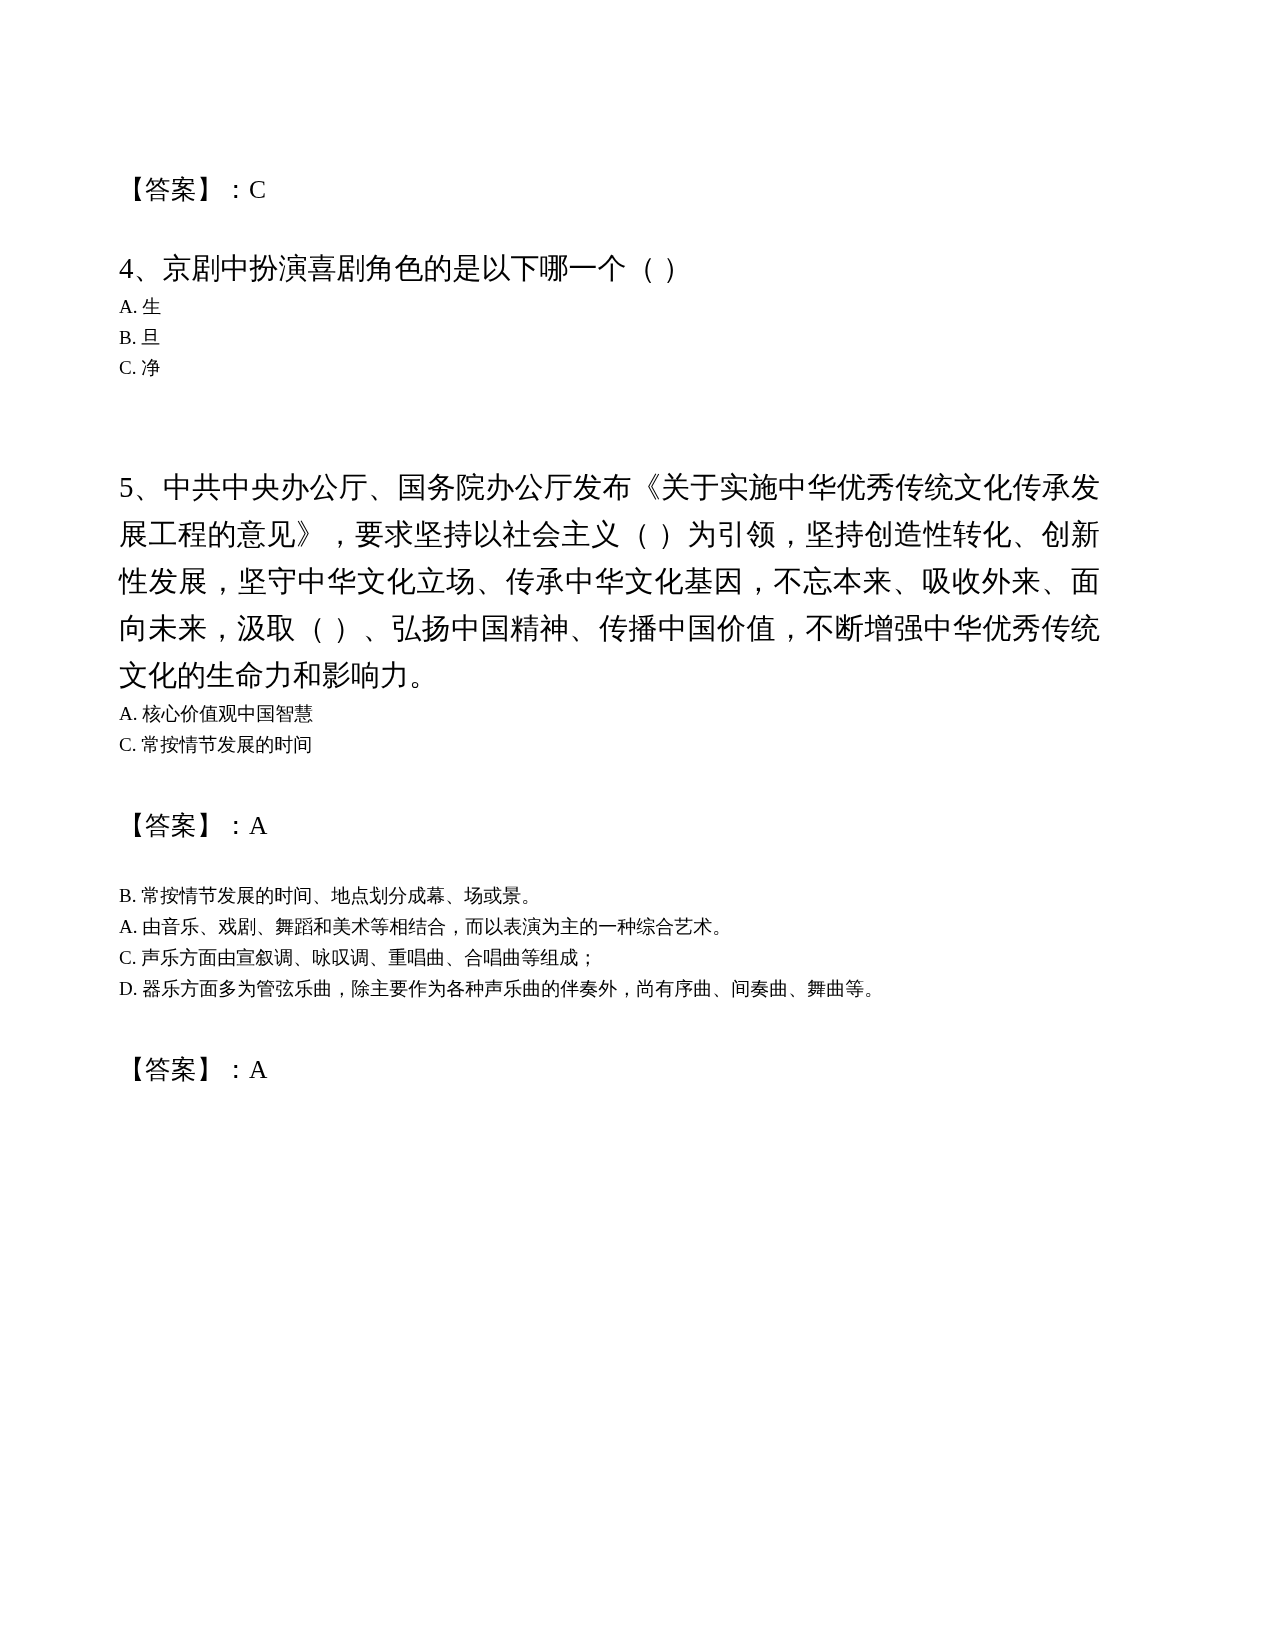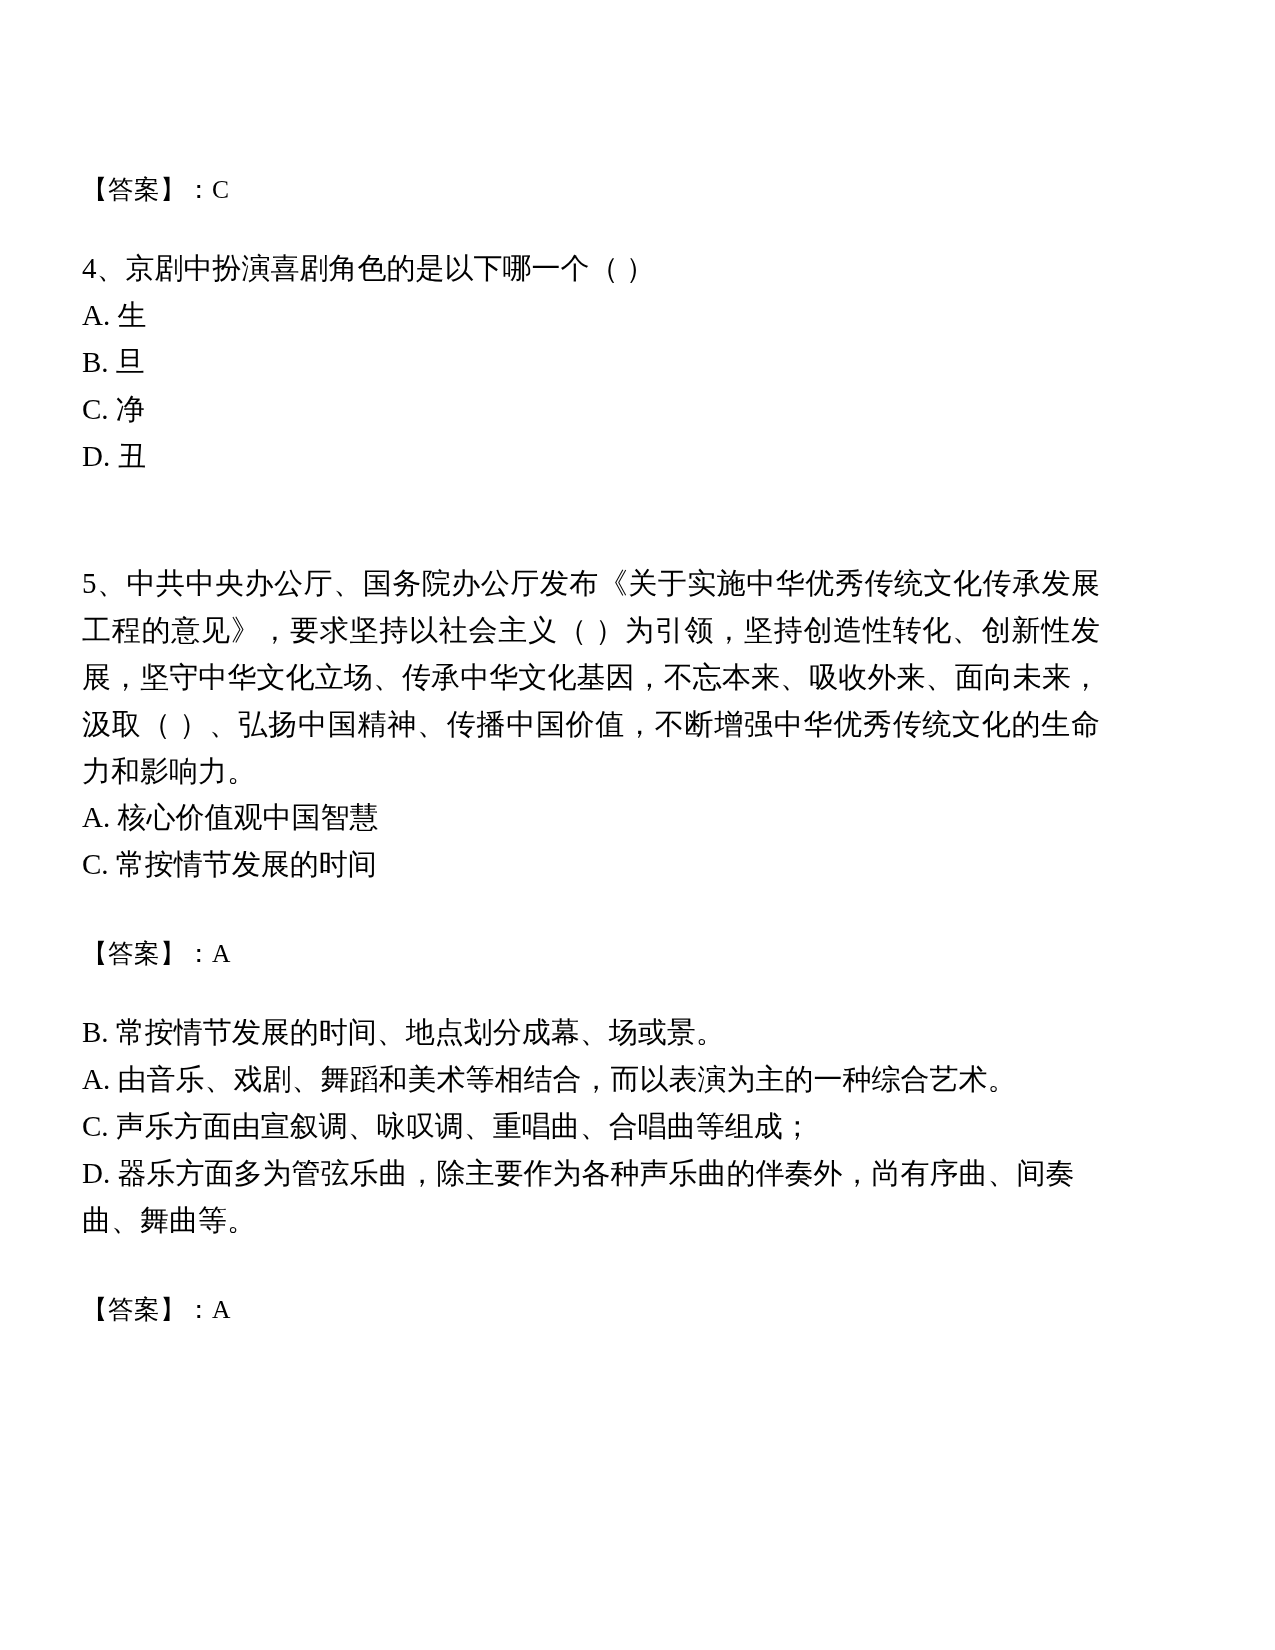--- a/index.html
+++ b/index.html
@@ -11,54 +11,53 @@
     width: 1275px;
     height: 1650px;
     font-family: "Liberation Serif", serif;
     color: #000000;
   }
   .page {
     position: relative;
     width: 1275px;
     height: 1168px;
     box-sizing: border-box;
-    padding: 170px 175px 60px 82px;
+    padding: 170px 175px 60px 119px;
   }
   .answer {
     font-size: 25.5px;
     line-height: 1.6;
     letter-spacing: 0.5px;
   }
   .qtext {
     font-size: 29px;
     line-height: 1.62;
     text-align: justify;
   }
   .opt {
-    font-size: 29px;
+    font-size: 19px;
     line-height: 1.62;
   }
   .gap-md { height: 34px; }
   .gap-lg { height: 46px; }
   .q-indent { text-indent: 0; }
 </style>
 </head>
 <body>
 
 <div class="page">
 
   <div class="answer">【答案】：C</div>
 
   <div class="gap-md"></div>
 
   <div class="qtext q-indent">4、京剧中扮演喜剧角色的是以下哪一个（          ）</div>
   <div class="opt">A. 生</div>
   <div class="opt">B. 旦</div>
   <div class="opt">C. 净</div>
-  <div class="opt">D. 丑</div>
 
   <div class="gap-lg"></div>
 
 
   <div class="gap-md"></div>
 
   <div class="qtext q-indent">5、中共中央办公厅、国务院办公厅发布《关于实施中华优秀传统文化传承发展工程的意见》，要求坚持以社会主义（    ）为引领，坚持创造性转化、创新性发展，坚守中华文化立场、传承中华文化基因，不忘本来、吸收外来、面向未来，汲取（    ）、弘扬中国精神、传播中国价值，不断增强中华优秀传统文化的生命力和影响力。</div>
   <div class="opt">A. 核心价值观中国智慧</div>
   <div class="opt">C. 常按情节发展的时间</div>
 

